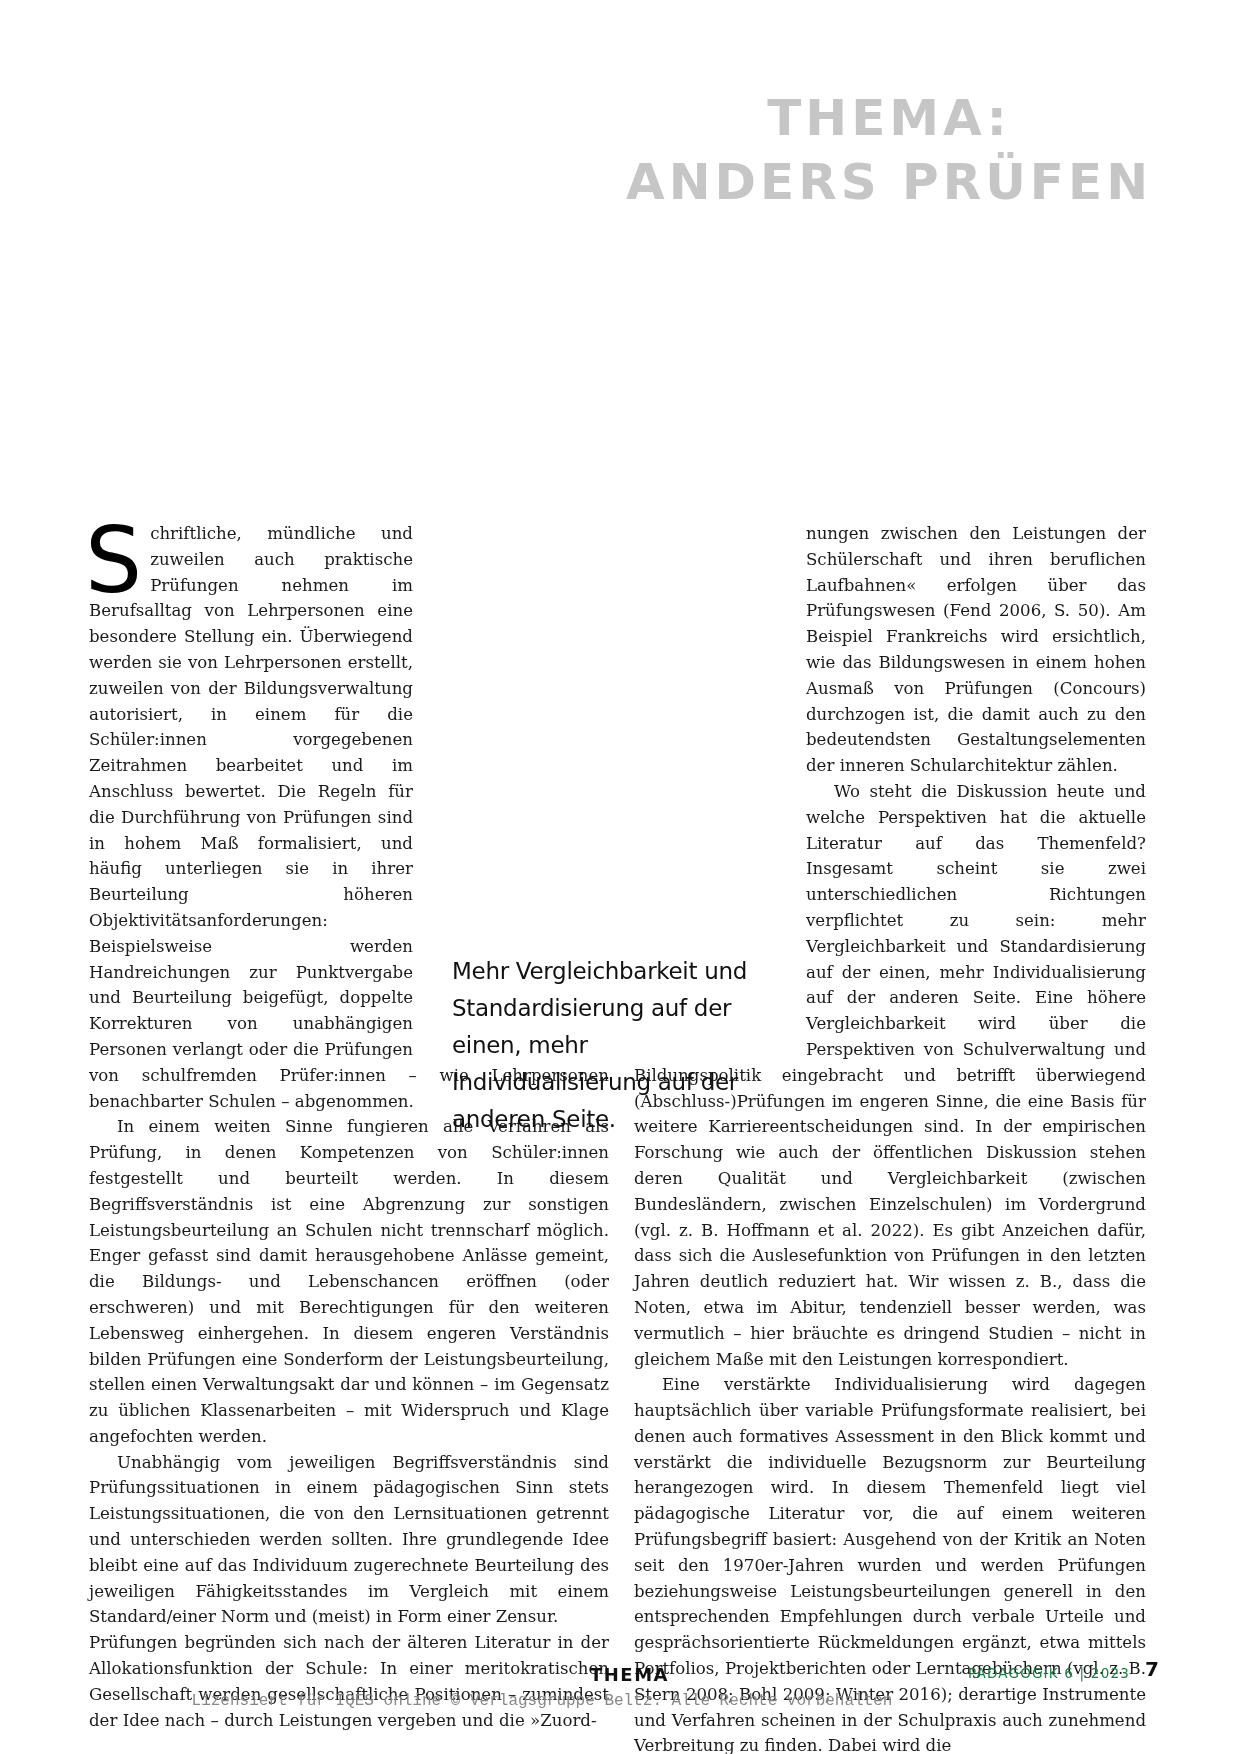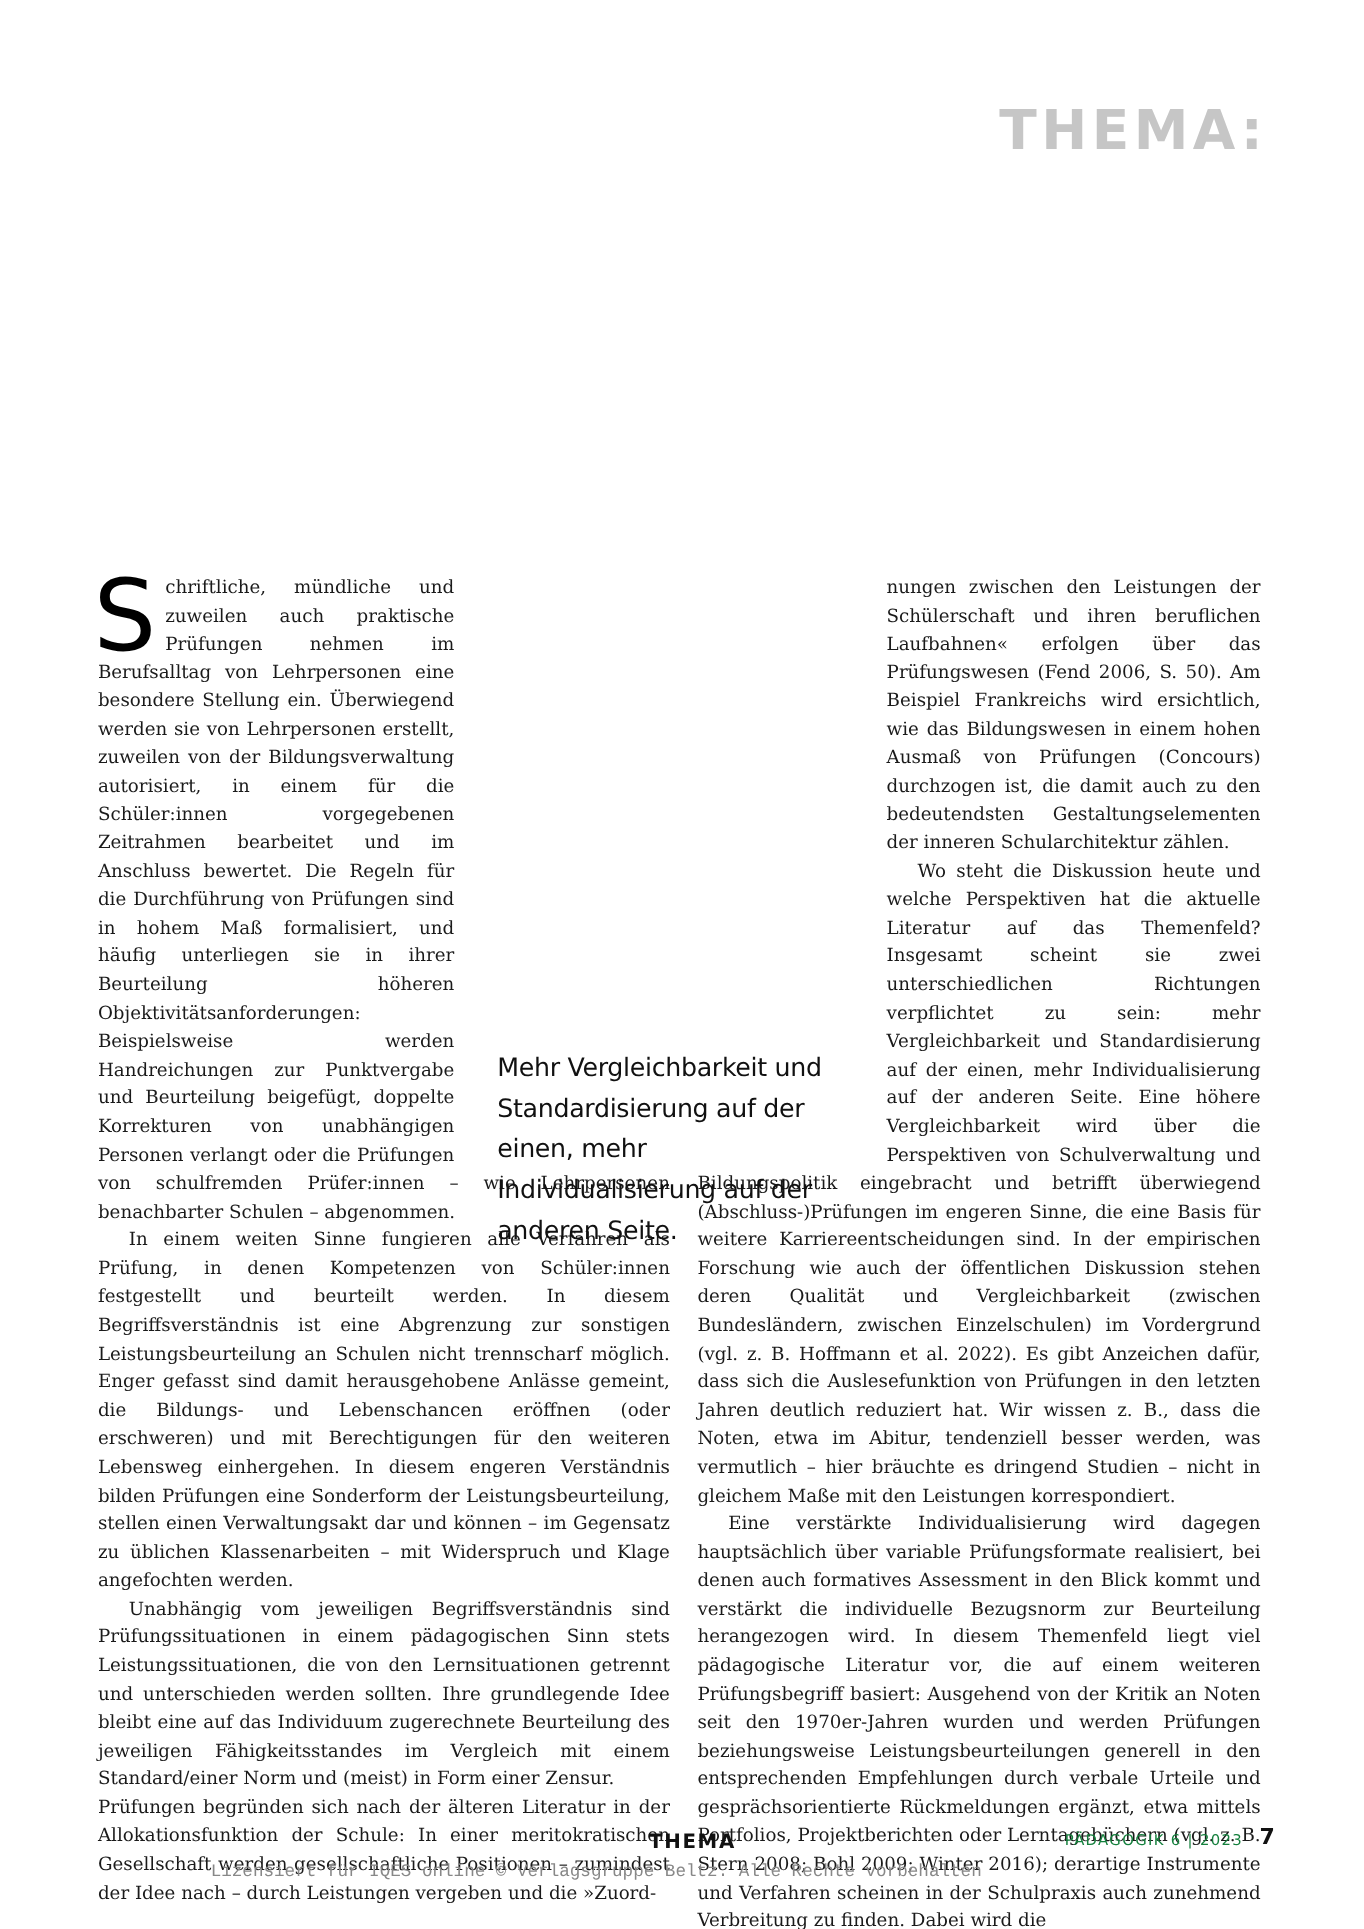--- a/index.html
+++ b/index.html
@@ -58,20 +58,21 @@
   .license {
     position: absolute; left: 0; width: 1084px; top: 1692px; text-align: center;
     font-family: Liberation Mono, monospace; font-size: 16px; color: #888;
   }
 </style>
 </head>
 <body>
 
 <div class="title">
   <div>THEMA:</div>
+  <div>ANDERS PRÜFEN</div>
 </div>
 
 <div class="col col-left">
   <div class="float-gap-left" style="margin-top:322px;"></div>
   <p><span class="dropcap">S</span><span>chriftliche, mündliche und zuweilen auch praktische Prüfungen nehmen im Berufsalltag von Lehrpersonen eine besondere Stellung ein. Überwiegend werden sie von Lehrpersonen erstellt, zuweilen von der Bildungsverwaltung autorisiert, in einem für die Schüler:innen vorgegebenen Zeitrahmen bearbeitet und im Anschluss bewertet. Die Regeln für die Durchführung von Prüfungen sind in hohem Maß formalisiert, und häufig unterliegen sie in ihrer Beurteilung höheren Objektivitätsanforderungen: Beispielsweise werden Handreichungen zur Punktvergabe und Beurteilung beigefügt, doppelte Korrekturen von unabhängigen Personen verlangt oder die Prüfungen von schulfremden Prüfer:innen – wie Lehrpersonen benachbarter Schulen – abgenommen.</span></p>
   <p class="indent">In einem weiten Sinne fungieren alle Verfahren als Prüfung, in denen Kompetenzen von Schüler:innen festgestellt und beurteilt werden. In diesem Begriffsverständnis ist eine Abgrenzung zur sonstigen Leistungsbeurteilung an Schulen nicht trennscharf möglich. Enger gefasst sind damit herausgehobene Anlässe gemeint, die Bildungs- und Lebenschancen eröffnen (oder erschweren) und mit Berechtigungen für den weiteren Lebensweg einhergehen. In diesem engeren Verständnis bilden Prüfungen eine Sonderform der Leistungsbeurteilung, stellen einen Verwaltungsakt dar und können – im Gegensatz zu üblichen Klassenarbeiten – mit Widerspruch und Klage angefochten werden.</p>
   <p class="indent">Unabhängig vom jeweiligen Begriffsverständnis sind Prüfungssituationen in einem pädagogischen Sinn stets Leistungssituationen, die von den Lernsituationen getrennt und unterschieden werden sollten. Ihre grundlegende Idee bleibt eine auf das Individuum zugerechnete Beurteilung des jeweiligen Fähigkeitsstandes im Vergleich mit einem Standard/einer Norm und (meist) in Form einer Zensur.</p>
   <p>Prüfungen begründen sich nach der älteren Literatur in der Allokationsfunktion der Schule: In einer meritokratischen Gesellschaft werden gesellschaftliche Positionen – zumindest der Idee nach – durch Leistungen vergeben und die »Zuord-</p>
 </div>
 

